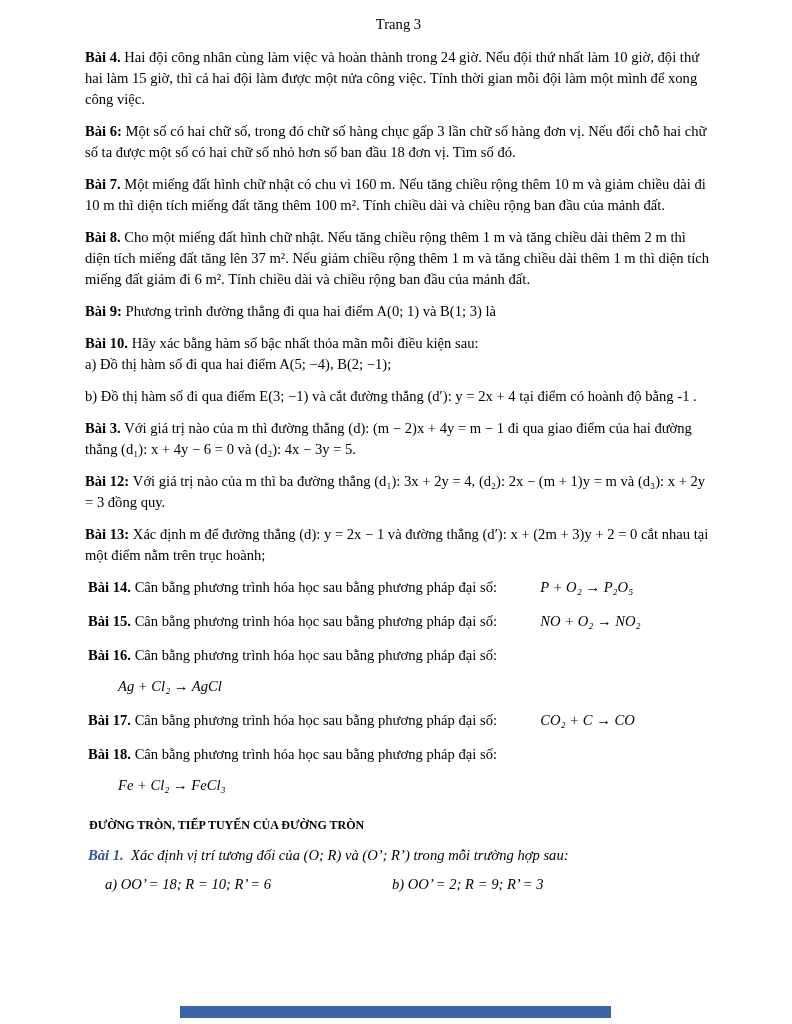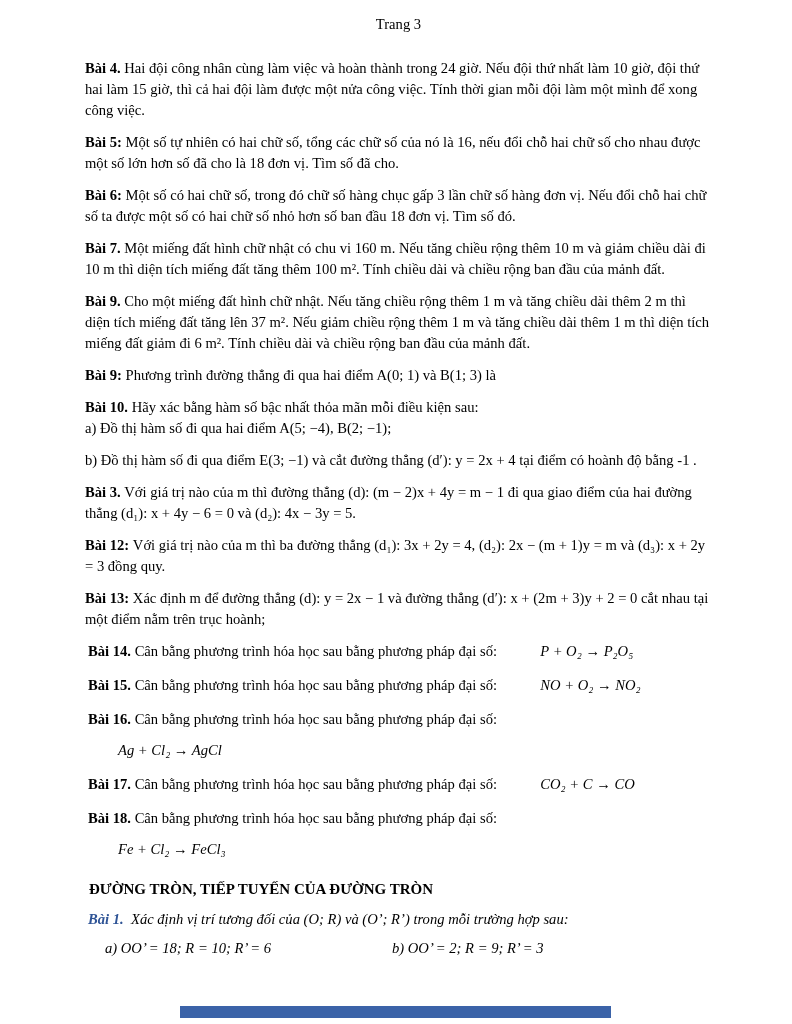--- a/index.html
+++ b/index.html
@@ -8,67 +8,62 @@
     height: 1024px;
     background: #ffffff;
     font-family: "Liberation Serif", serif;
     font-size: 14.6px;
     line-height: 21px;
     color: #000000;
     position: relative;
     overflow: hidden;
   }
   .content { padding: 14px 80px 0 85px; }
-  .page-header { text-align: center; margin-bottom: 23px; }
+  .page-header { text-align: center; margin-bottom: 12px; }
   .block { margin-bottom: 11px; }
   .block.indent { padding-left: 3px; margin-bottom: 13px; }
   .label { font-weight: bold; }
   .formula-inline { font-style: italic; white-space: nowrap; margin-left: 36px; }
   .formula-block { margin-left: 30px; font-style: italic; margin-top: 10px; }
-  .section-title { font-weight: bold; font-size: 15px; margin: 19px 0 9px 4px; }
+  .section-title { font-weight: bold; font-size: 12px; margin: 19px 0 9px 4px; }
   .circle-problem { padding-left: 3px; font-style: italic; }
   .cols { display: flex; padding-left: 17px; margin-top: 8px; }
   .col-a { width: 287px; }
   .col-b { flex: 1; }
   .bottom-bar { position: absolute; left: 180px; top: 1006px; width: 431px; height: 12px; }
 </style>
 </head>
 <body>
 
 <div class="content">
 
   <div class="page-header">Trang 3</div>
 
   <div>
   <div class="block">
     <span class="label">Bài 4. </span><span>Hai đội công nhân cùng làm việc và hoàn thành trong 24 giờ. Nếu đội thứ nhất làm 10 giờ, đội thứ hai làm 15 giờ, thì cả hai đội làm được một nửa công việc. Tính thời gian mỗi đội làm một mình để xong công việc.</span>
     
     
   </div>
 
-  <div class="block">
-    <span class="label">Bài 5: </span><span>Một số tự nhiên có hai chữ số, tổng các chữ số của nó là 16, nếu đổi chỗ hai chữ số cho nhau được một số lớn hơn số đã cho là 18 đơn vị. Tìm số đã cho.</span>
-    
-    
-  </div>
 
   <div class="block">
     <span class="label">Bài 6: </span><span>Một số có hai chữ số, trong đó chữ số hàng chục gấp 3 lần chữ số hàng đơn vị. Nếu đổi chỗ hai chữ số ta được một số có hai chữ số nhỏ hơn số ban đầu 18 đơn vị. Tìm số đó.</span>
     
     
   </div>
 
   <div class="block">
     <span class="label">Bài 7. </span><span>Một miếng đất hình chữ nhật có chu vi 160 m. Nếu tăng chiều rộng thêm 10 m và giảm chiều dài đi 10 m thì diện tích miếng đất tăng thêm 100 m². Tính chiều dài và chiều rộng ban đầu của mảnh đất.</span>
     
     
   </div>
 
   <div class="block">
-    <span class="label">Bài 9. </span><span>Cho một miếng đất hình chữ nhật. Nếu tăng chiều rộng thêm 1 m và tăng chiều dài thêm 2 m thì diện tích miếng đất tăng lên 37 m². Nếu giảm chiều rộng thêm 1 m và tăng chiều dài thêm 1 m thì diện tích miếng đất giảm đi 6 m². Tính chiều dài và chiều rộng ban đầu của mảnh đất.</span>
+    <span class="label">Bài 8. </span><span>Cho một miếng đất hình chữ nhật. Nếu tăng chiều rộng thêm 1 m và tăng chiều dài thêm 2 m thì diện tích miếng đất tăng lên 37 m². Nếu giảm chiều rộng thêm 1 m và tăng chiều dài thêm 1 m thì diện tích miếng đất giảm đi 6 m². Tính chiều dài và chiều rộng ban đầu của mảnh đất.</span>
     
     
   </div>
 
   <div class="block">
     <span class="label">Bài 9: </span><span>Phương trình đường thẳng đi qua hai điểm A(0; 1) và B(1; 3) là</span>
     
     
   </div>
 

